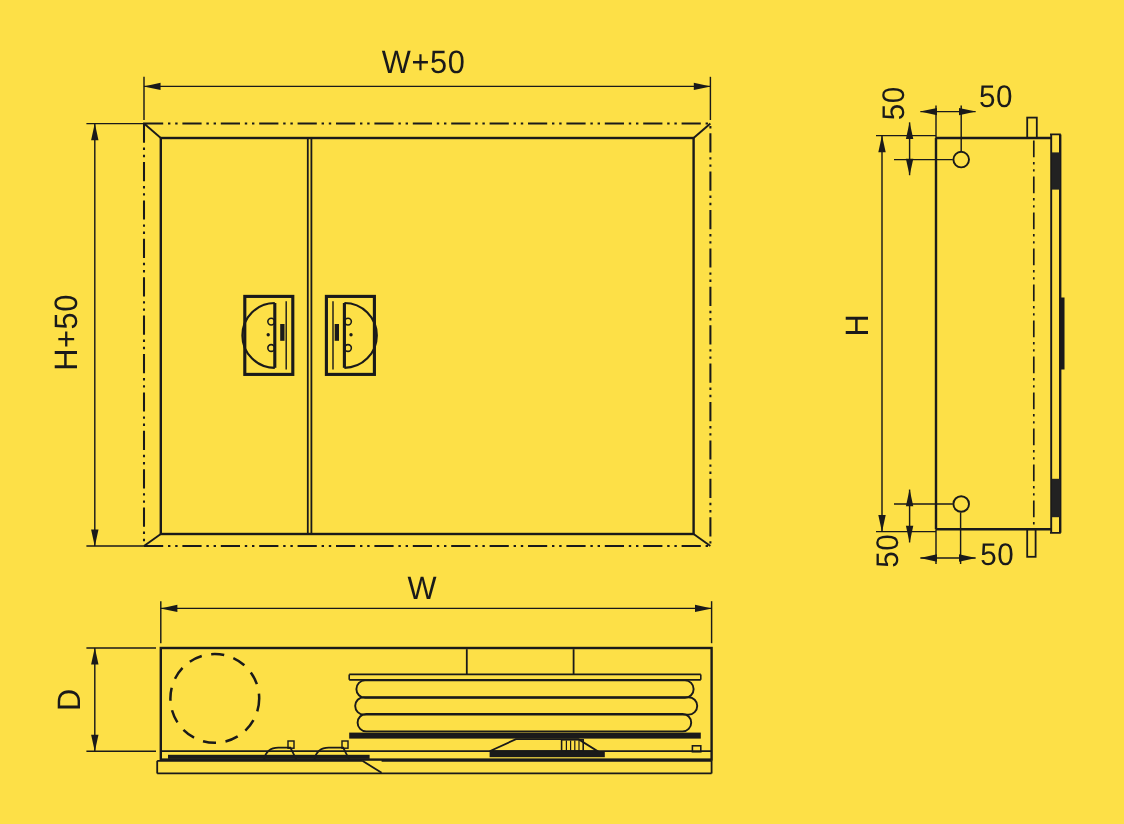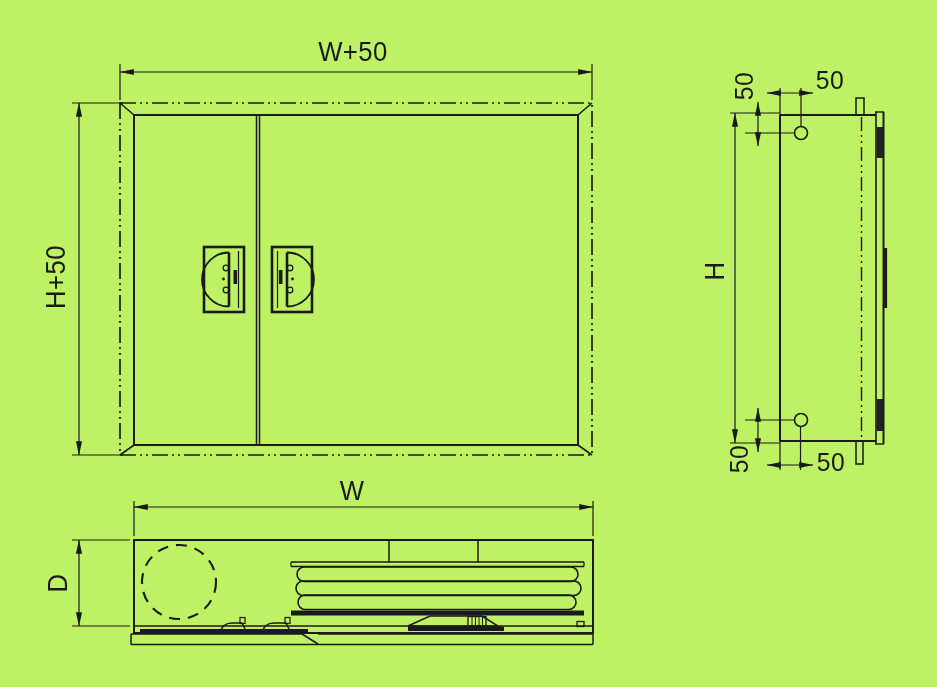--- a/index.html
+++ b/index.html
@@ -1,16 +1,16 @@
 <!DOCTYPE html>
 <html><head>
 <meta charset="utf-8">
 <style>
   html,body{margin:0;padding:0;background:#ffffff;}
-  .canvas{position:relative;width:937px;height:687px;background:#bef264;overflow:hidden;
+  .canvas{position:relative;width:937px;height:687px;background:#fde047;overflow:hidden;
           font-family:"Liberation Sans", sans-serif;}
   svg{position:absolute;left:0;top:0;}
   .lbl{position:absolute;color:#1a1a1a;font-size:27px;line-height:1;white-space:nowrap;
        transform:translate(-50%,-50%) scaleX(.95);letter-spacing:.5px;}
   .lbl.rot{transform:translate(-50%,-50%) rotate(-90deg) scaleX(.95);}
   .lbl.small{font-size:26px;}
 </style>
 </head>
 <body>
 

